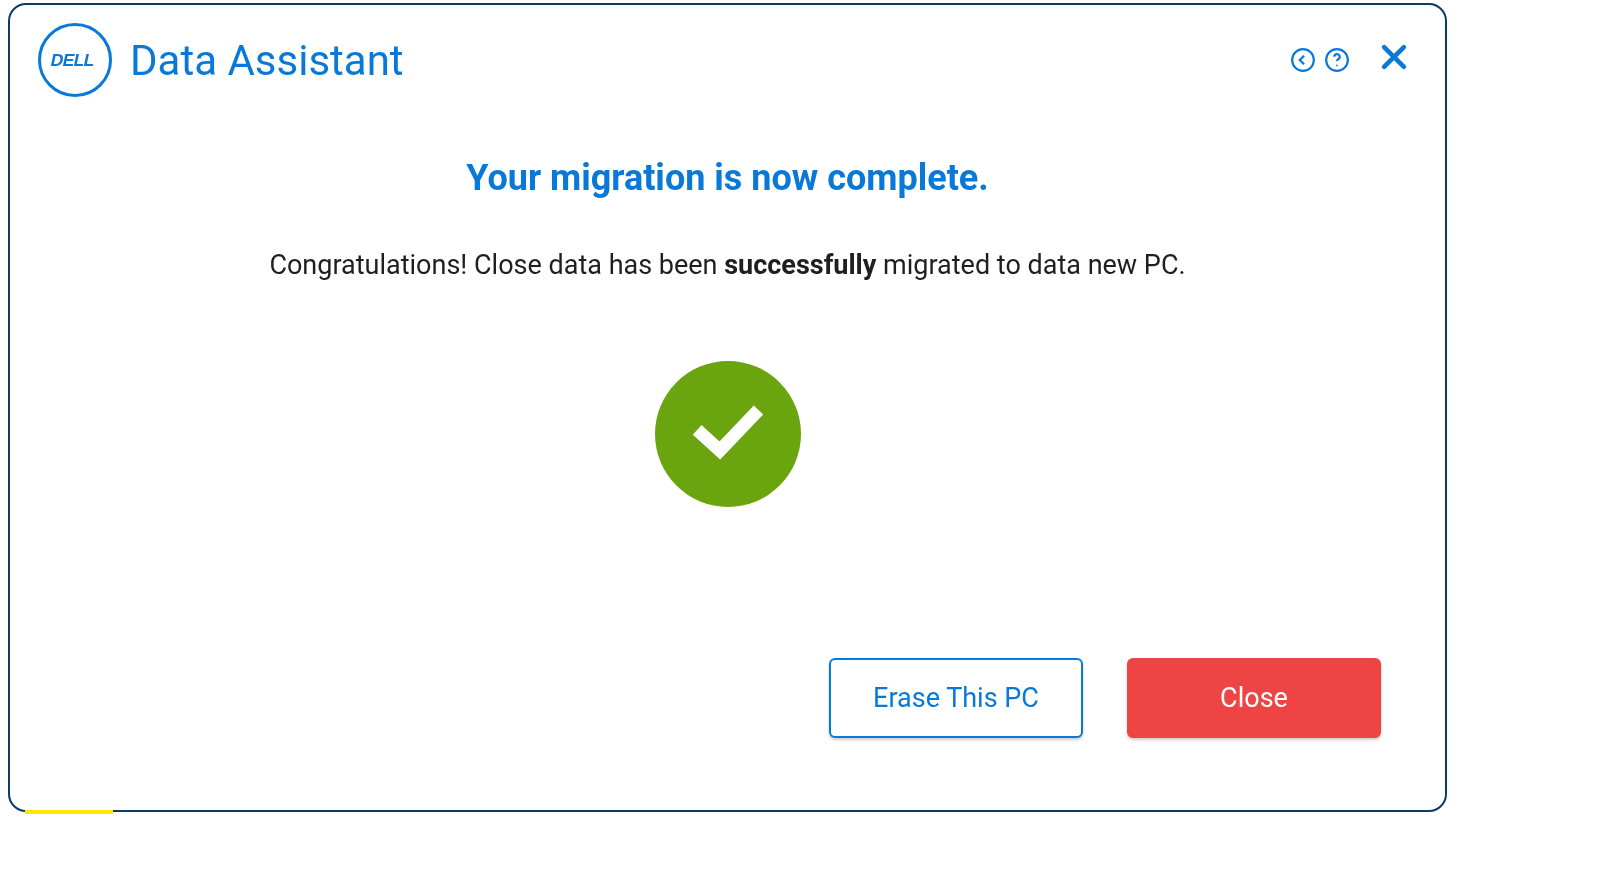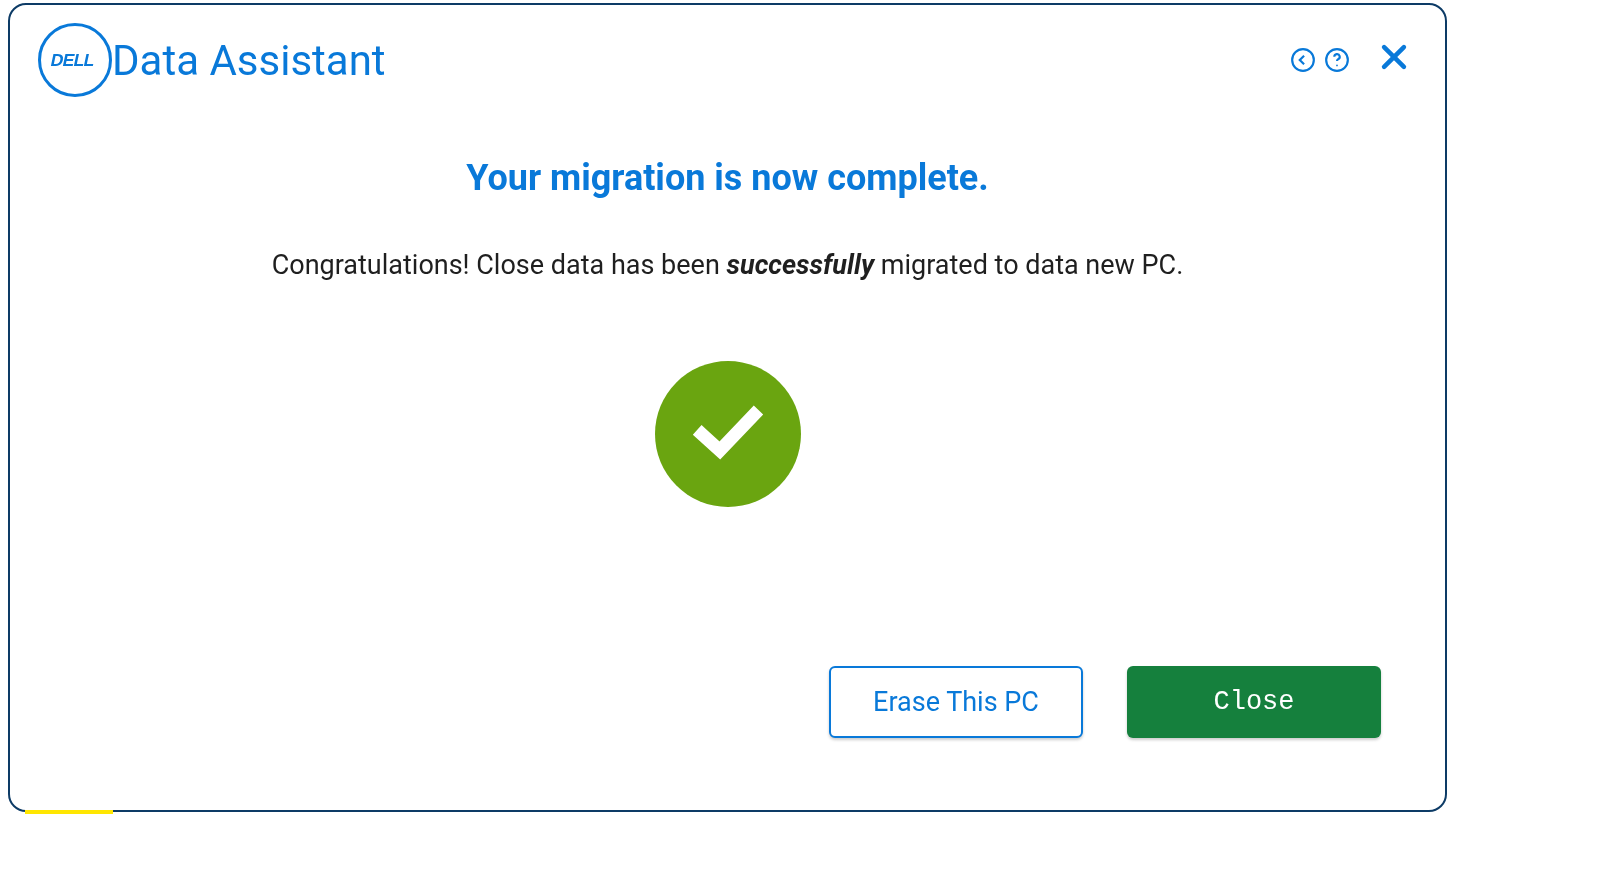--- a/index.html
+++ b/index.html
@@ -45,20 +45,21 @@
       letter-spacing: -1px;
       flex-shrink: 0;
     }
     .logo-circle svg {
       width: 58px;
       height: 58px;
     }
     .app-title {
       font-size: 42px;
       color: #0979d9;
+      margin-left: 18px;
       font-weight: 400;
     }
     .header-controls {
       margin-left: auto;
       display: flex;
       align-items: center;
       gap: 6px;
     }
     .icon-btn {
       width: 28px;
@@ -95,21 +96,20 @@
     }
     .subtext {
       font-size: 27px;
       color: #1f1f1f;
       text-align: center;
       margin-top: 50px;
       font-weight: 400;
     }
     .subtext strong {
       font-weight: 700;
-      font-style: italic;
     }
     .checkmark-circle {
       width: 146px;
       height: 146px;
       border-radius: 50%;
       background: #6aa510;
       display: flex;
       align-items: center;
       justify-content: center;
       margin-top: 80px;
@@ -119,40 +119,39 @@
       height: 78px;
       margin-top: -6px;
     }
     .footer {
       display: flex;
       justify-content: flex-end;
       gap: 44px;
       padding: 0 64px 72px 0;
     }
     .btn {
-      height: 72px;
+      height: 80px;
       min-width: 254px;
       border-radius: 6px;
       font-size: 27px;
       cursor: pointer;
       display: flex;
       align-items: center;
       justify-content: center;
       box-shadow: 0 2px 3px rgba(0,0,0,0.2);
     }
     .btn-outline {
       border: 2px solid #0979d9;
       background: #ffffff;
       color: #0979d9;
     }
     .btn-primary {
       border: none;
-      background: #15803d;
+      background: #ef4444;
       color: #ffffff;
-      font-family: Liberation Mono, monospace;
     }
     .yellow-bar {
       position: absolute;
       left: 15px;
       bottom: -4px;
       width: 88px;
       height: 4px;
       background: #ffe600;
     }
   </style>

